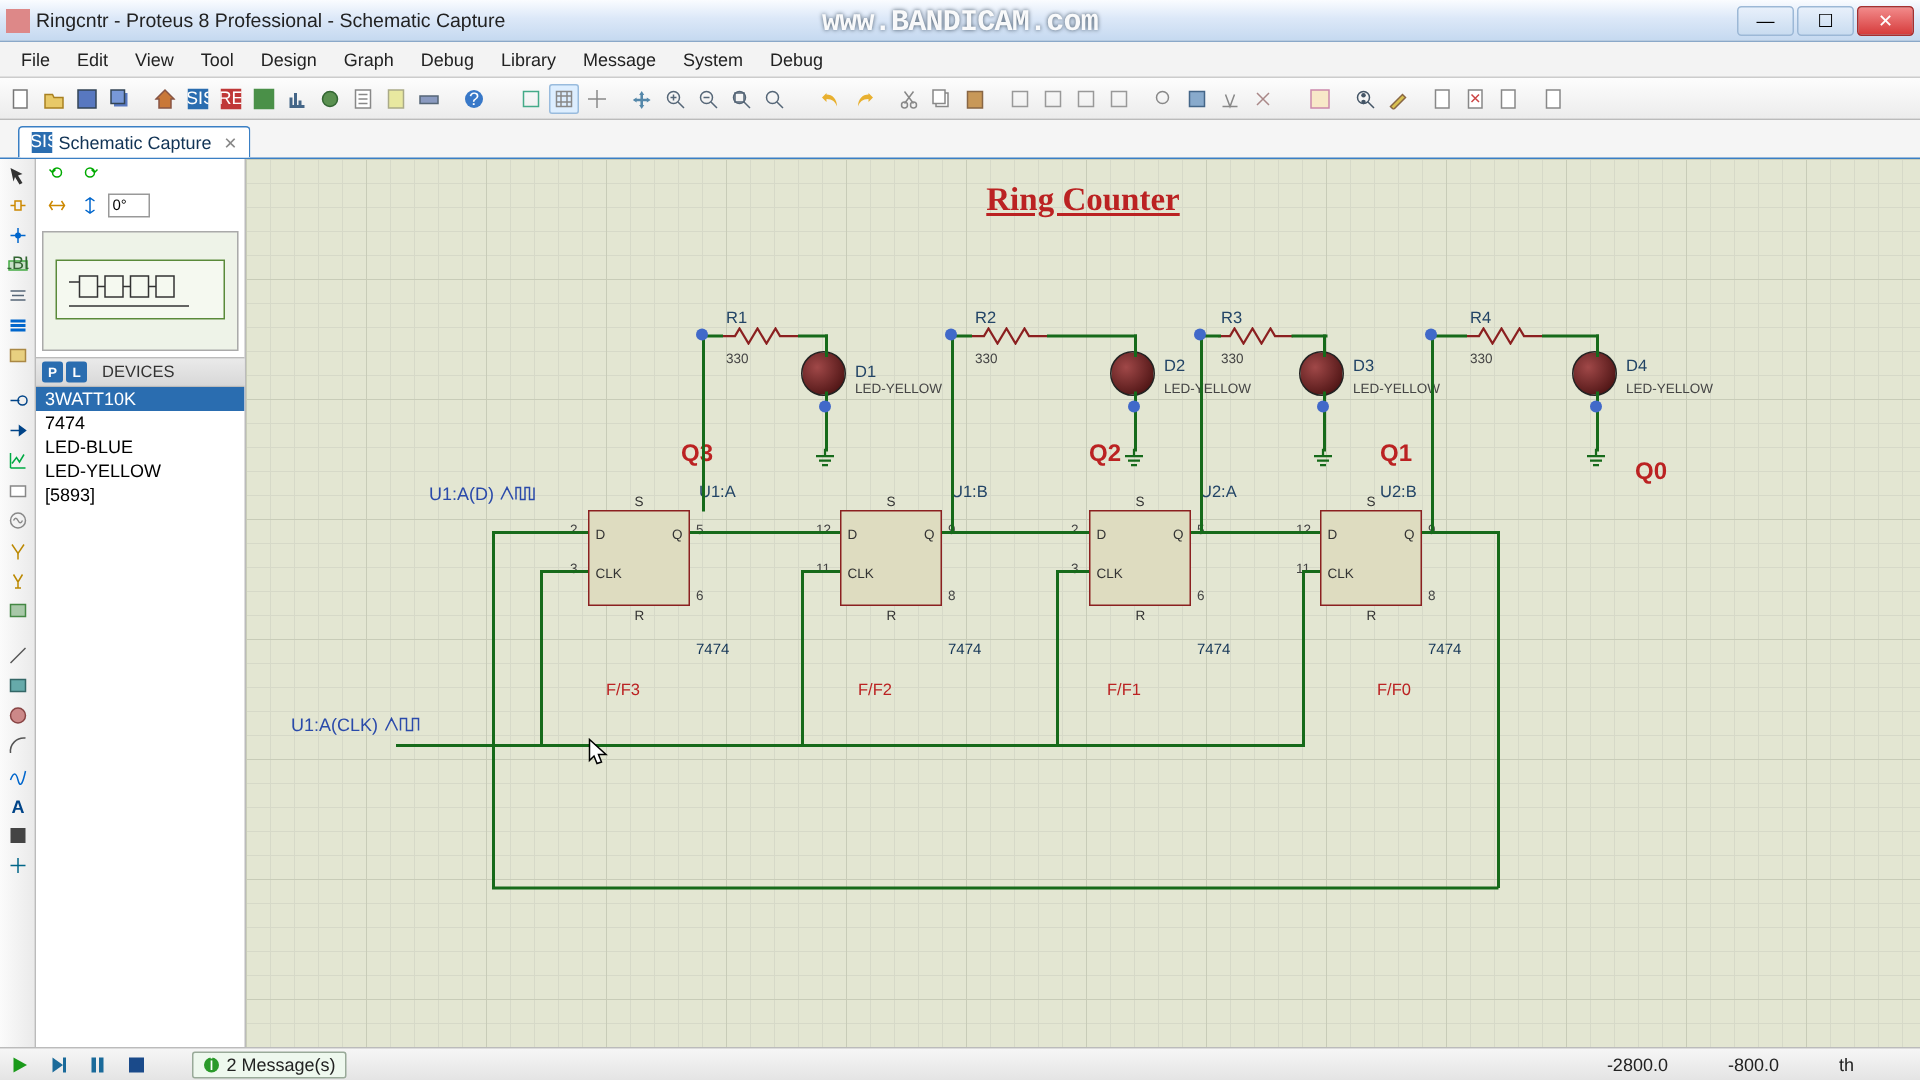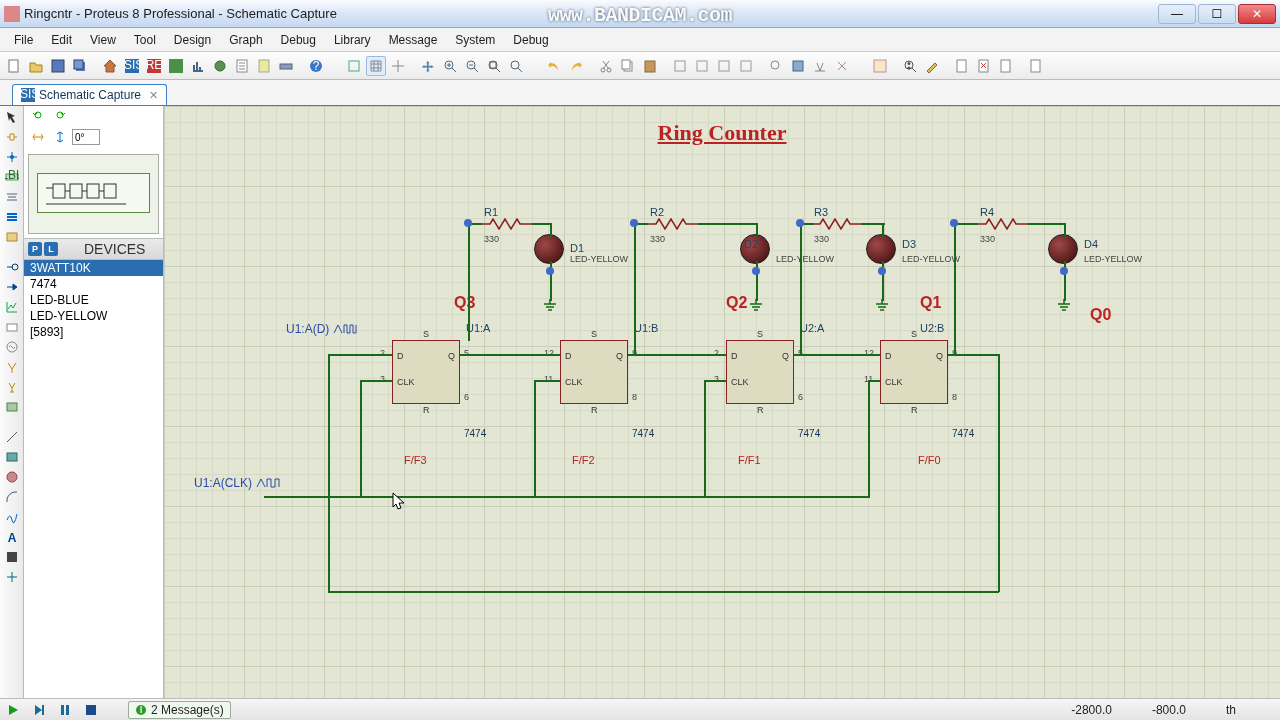--- a/index.html
+++ b/index.html
@@ -518,21 +518,21 @@
               <rect x="66" y="10" width="12" height="14"></rect>
               <path d="M8 14h7M8 30h80M27 17h5M44 17h5M61 17h5"></path>
             </g>
           </svg></div>
     </div>
     <div class="dev-header">
       <div class="pl">
         <span>P</span>
         <span>L</span>
       </div>
-      <span style="margin-left:24px;font-size:14px;color:#333">DEVICES</span>
+      <span style="margin-left:8px;font-size:11px;color:#333">DEVICES</span>
     </div>
     <div class="dev-list">
       <div class="sel">3WATT10K</div>
       <div>7474</div>
       <div>LED-BLUE</div>
       <div>LED-YELLOW</div>
       <div>[5893]</div>
     </div>
   </div>
 
@@ -553,21 +553,21 @@
       <div class="led" style="top:128px;left:370px"></div>
       <div class="comp-label" style="top:136px;left:406px">D1</div>
       <div class="pin-label" style="top:148px;left:406px">LED-YELLOW</div>
 
       <div class="comp-label" style="top:100px;left:486px">R2</div>
       <div class="resistor" style="top:112px;left:484px"><svg viewBox="0 0 50 12">
             <path d="M0 6h8l3-5 6 10 6-10 6 10 6-10 3 5h12" fill="none" stroke="#8b2020" stroke-width="1.5"></path>
           </svg></div>
       <div class="pin-label" style="top:128px;left:486px">330</div>
       <div class="led" style="top:128px;left:576px"></div>
-      <div class="comp-label" style="top:132px;left:580px">D2</div>
+      <div class="comp-label" style="top:132px;left:612px">D2</div>
       <div class="pin-label" style="top:148px;left:612px">LED-YELLOW</div>
 
       <div class="comp-label" style="top:100px;left:650px">R3</div>
       <div class="resistor" style="top:112px;left:648px"><svg viewBox="0 0 50 12">
             <path d="M0 6h8l3-5 6 10 6-10 6 10 6-10 3 5h12" fill="none" stroke="#8b2020" stroke-width="1.5"></path>
           </svg></div>
       <div class="pin-label" style="top:128px;left:650px">330</div>
       <div class="led" style="top:128px;left:702px"></div>
       <div class="comp-label" style="top:132px;left:738px">D3</div>
       <div class="pin-label" style="top:148px;left:738px">LED-YELLOW</div>

